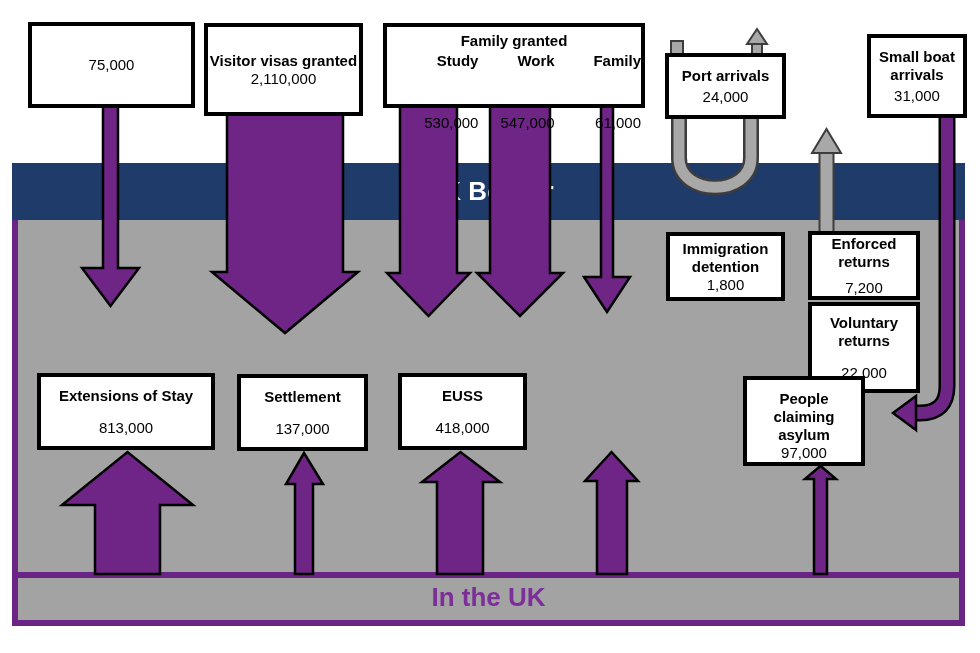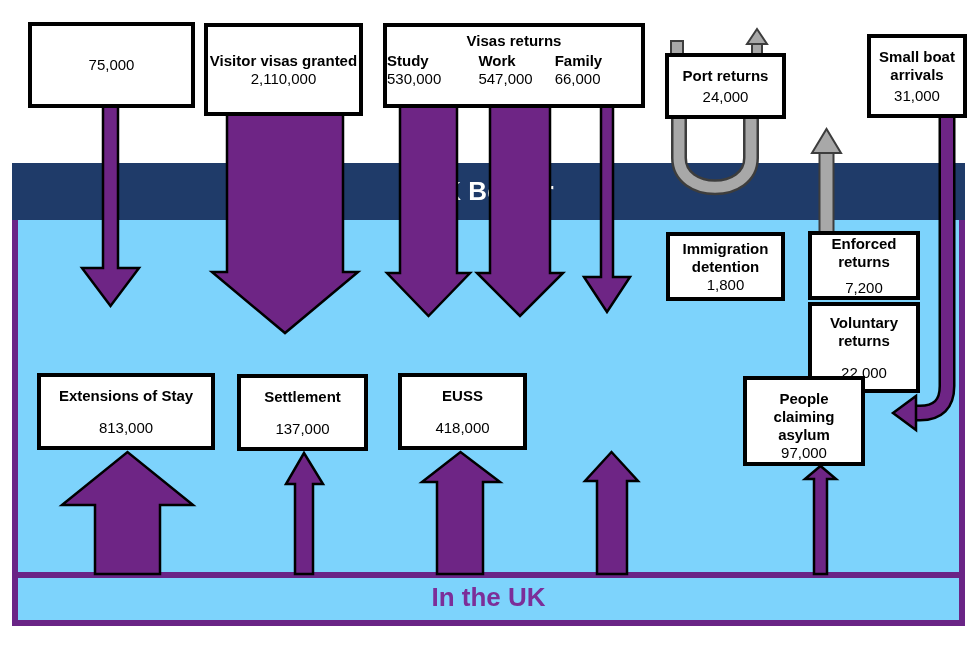--- a/index.html
+++ b/index.html
@@ -8,21 +8,21 @@
     font-family:"Liberation Sans",sans-serif;color:#000;
   }
   
   .border-band{
     position:absolute;left:12px;top:163px;width:953px;height:57px;
     background:#1f3b69;display:flex;align-items:center;justify-content:center;z-index:1;
   }
   .border-band .band-label{color:#ffffff;font-weight:bold;font-size:26px;}
   .uk-region{
     position:absolute;left:12px;top:220px;width:953px;height:406px;
-    background:#7dd3fc;border:6px solid #6a2486;border-top:none;box-sizing:border-box;z-index:1;
+    background:#a3a3a3;border:6px solid #6a2486;border-top:none;box-sizing:border-box;z-index:1;
   }
   .uk-separator{position:absolute;left:0;top:352px;width:100%;height:6px;background:#6a2486;}
   .region-label-wrap{
     position:absolute;left:0;top:358px;width:100%;height:38px;
     display:flex;align-items:center;justify-content:center;
   }
   .region-label-wrap .band-label{color:#7c2e99;font-weight:bold;font-size:26px;}
   
   svg.arrows{position:absolute;left:0;top:0;z-index:2;}
   
@@ -31,21 +31,21 @@
     display:flex;flex-direction:column;align-items:center;text-align:center;
     font-size:15px;line-height:1.2;z-index:3;
   }
   .nbox .lbl{font-weight:bold;}
   .nbox.center{justify-content:center;}
   .nbox.between{justify-content:space-between;padding:10px 2px 9px;}
   .nbox.tight{justify-content:center;padding:2px;}
   
   .visas-title{font-weight:bold;margin-top:5px;}
   .visas-row{display:flex;width:100%;margin-top:2px;}
-  .visas-col{display:flex;flex-direction:column;align-items:flex-start;}
+  .visas-col{display:flex;flex-direction:column;align-items:flex-end;gap:44px;}
   .visas-col.c1{width:36%;}
   .visas-col.c2{width:30%;}
   .visas-col.c3{width:34%;}
 </style>
 </head>
 <body>
 
 <div class="canvas">
 
   <div class="border-band">
@@ -97,39 +97,39 @@
   <div class="nbox center" style="left:28px;top:22px;width:167px;height:86px;">
     <span>75,000</span>
   </div>
 
   <div class="nbox center" style="left:204px;top:23px;width:159px;height:93px;">
     <span class="lbl">Visitor visas granted</span>
     <span>2,110,000</span>
   </div>
 
   <div class="nbox" style="left:383px;top:23px;width:262px;height:85px;">
-    <span class="visas-title">Visas returns</span>
+    <span class="visas-title">Family granted</span>
     <div class="visas-row">
       <div class="visas-col c1">
         <span class="lbl">Study</span>
         <span>530,000</span>
       </div>
       <div class="visas-col c2">
         <span class="lbl">Work</span>
         <span>547,000</span>
       </div>
       <div class="visas-col c3">
         <span class="lbl">Family</span>
-        <span>66,000</span>
+        <span>61,000</span>
       </div>
     </div>
   </div>
 
   <div class="nbox between" style="left:665px;top:53px;width:121px;height:66px;">
-    <span class="lbl">Port returns</span>
+    <span class="lbl">Port arrivals</span>
     <span>24,000</span>
   </div>
 
   <div class="nbox between" style="left:867px;top:34px;width:100px;height:84px;">
     <span class="lbl">Small boat arrivals</span>
     <span>31,000</span>
   </div>
 
   <div class="nbox tight" style="left:666px;top:232px;width:119px;height:69px;">
     <span class="lbl">Immigration detention</span>

